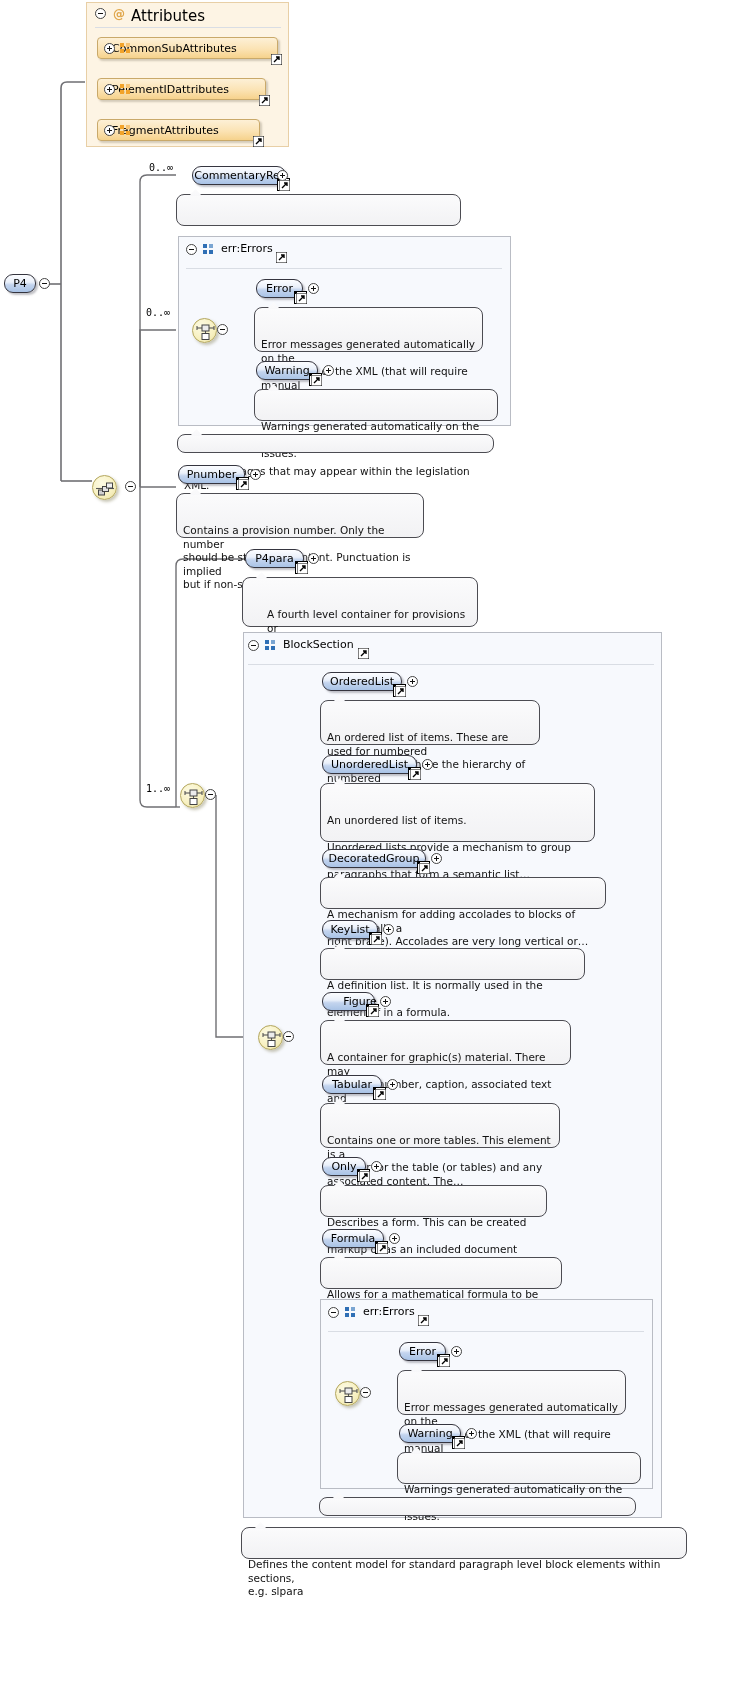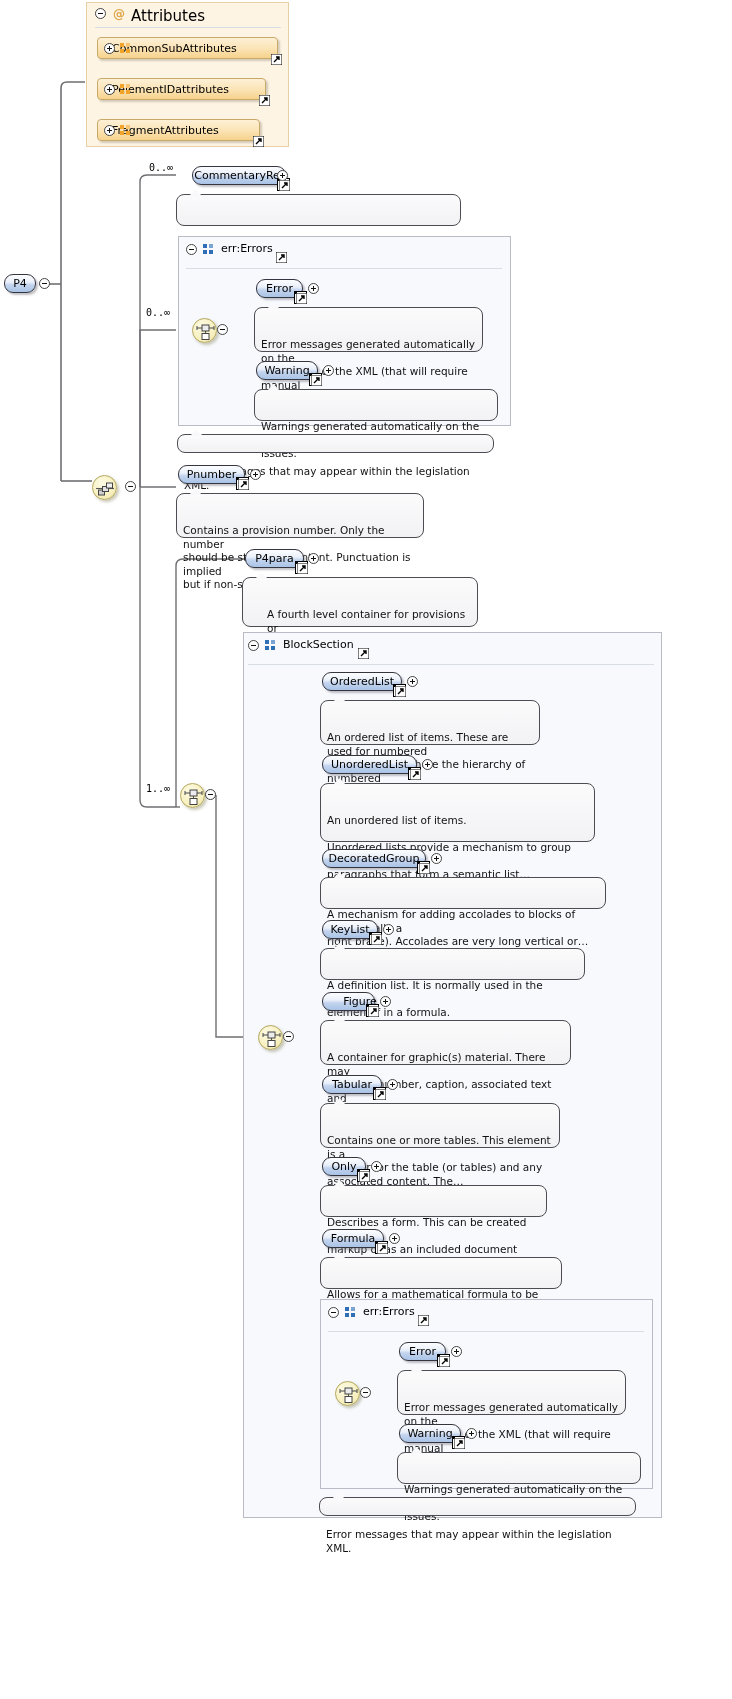--- a/index.html
+++ b/index.html
@@ -604,14 +604,19 @@
     <span class="tail"></span>
     <span>Warnings generated automatically on the
 generation of the XML, usually irrelevant issues.</span>
   </div>
 
   <div class="doc" style="left:319px;top:1497px;width:317px;height:19px;">
     <span class="tail"></span>
     <span>Error messages that may appear within the legislation XML.</span>
   </div>
 
+  <div class="doc" style="left:241px;top:1527px;width:446px;height:32px;">
+    <span class="tail"></span>
+    <span>Defines the content model for standard paragraph level block elements within sections,
+e.g. slpara</span>
+  </div>
 
 </div>
 
 </body></html>

